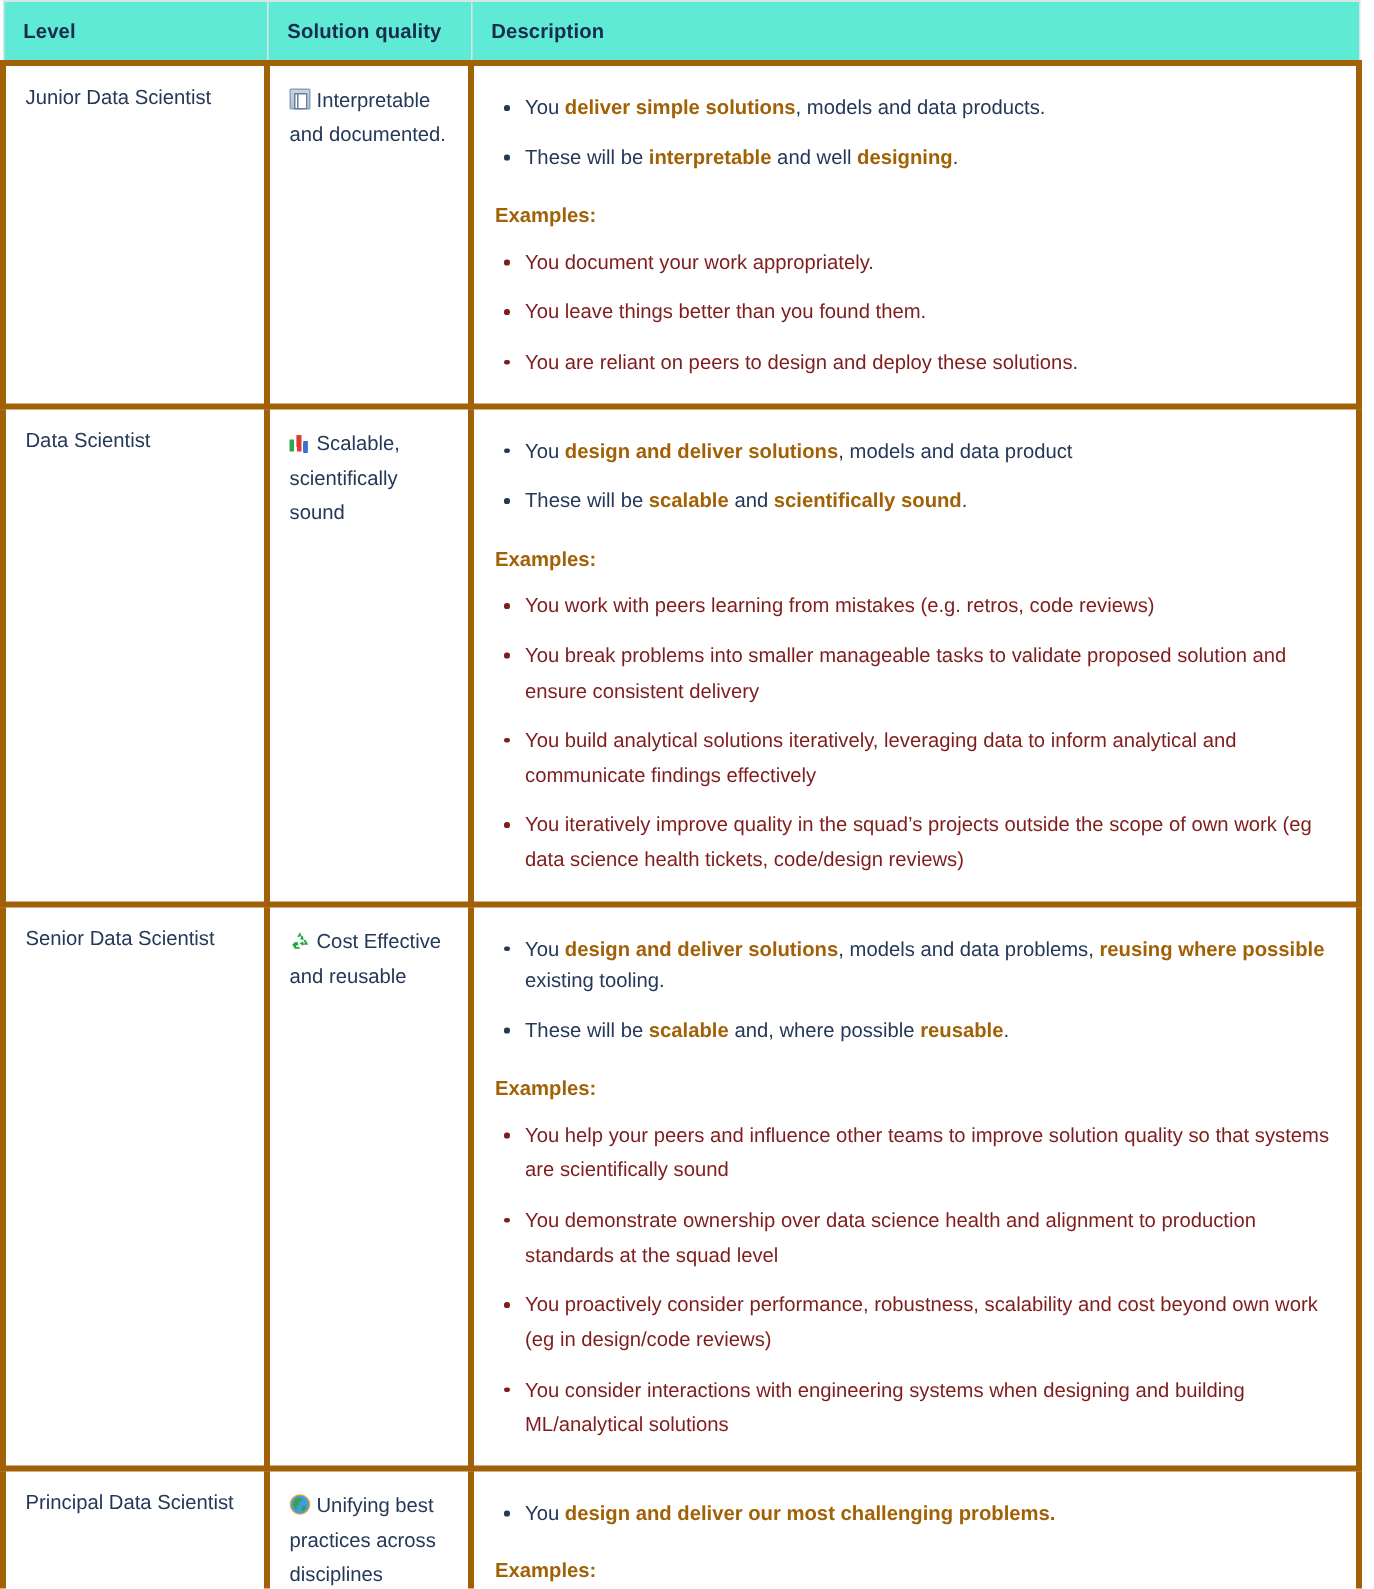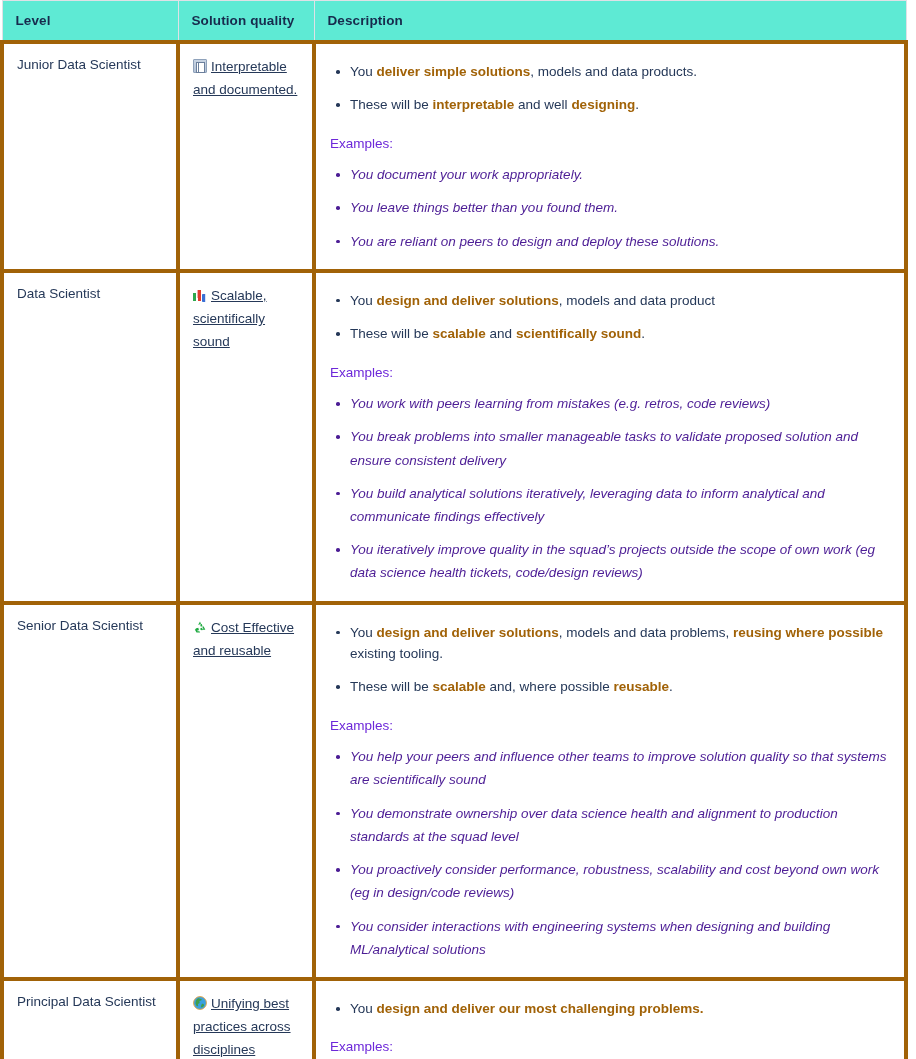--- a/index.html
+++ b/index.html
@@ -60,21 +60,20 @@
     padding-top: 13px;
   }
 
   td.cell-quality {
     font-size: 13.5px;
     color: #253858;
     line-height: 1.72;
     padding-top: 13px;
     padding-left: 11px;
     padding-right: 8px;
-    text-decoration: underline;
   }
 
   td.cell-desc {
     padding: 9px 10px 13px 8px;
   }
 
   ul.primary,
   ul.examples {
     list-style: none;
     margin: 0;
@@ -90,25 +89,24 @@
   }
 
   ul.primary > li {
     color: #253858;
     line-height: 1.58;
     padding-top: 6px;
     padding-bottom: 6px;
   }
 
   ul.examples > li {
-    color: #4c1d95;
+    color: #7f1d1d;
     line-height: 1.72;
     padding-top: 5px;
     padding-bottom: 5px;
-    font-style: italic;
   }
 
   ul.primary > li::before,
   ul.examples > li::before {
     content: "";
     position: absolute;
     left: 7px;
     width: 3.5px;
     height: 3.5px;
     border-radius: 50%;
@@ -117,24 +115,25 @@
   ul.primary > li::before { top: 15px; }
   ul.examples > li::before { top: 15px; }
 
   ul.primary > li b,
   ul.primary > li strong {
     font-weight: bold;
     color: #a16207;
   }
 
   .examples-label {
-    color: #6d28d9;
+    color: #a16207;
     font-size: 13.5px;
     line-height: 1.6;
     padding: 11px 0 4px 1px;
+    font-weight: bold;
   }
 
   
   .ico {
     display: inline-block;
     position: relative;
     width: 14px;
     height: 14px;
     vertical-align: -2px;
     margin-right: 4px;

